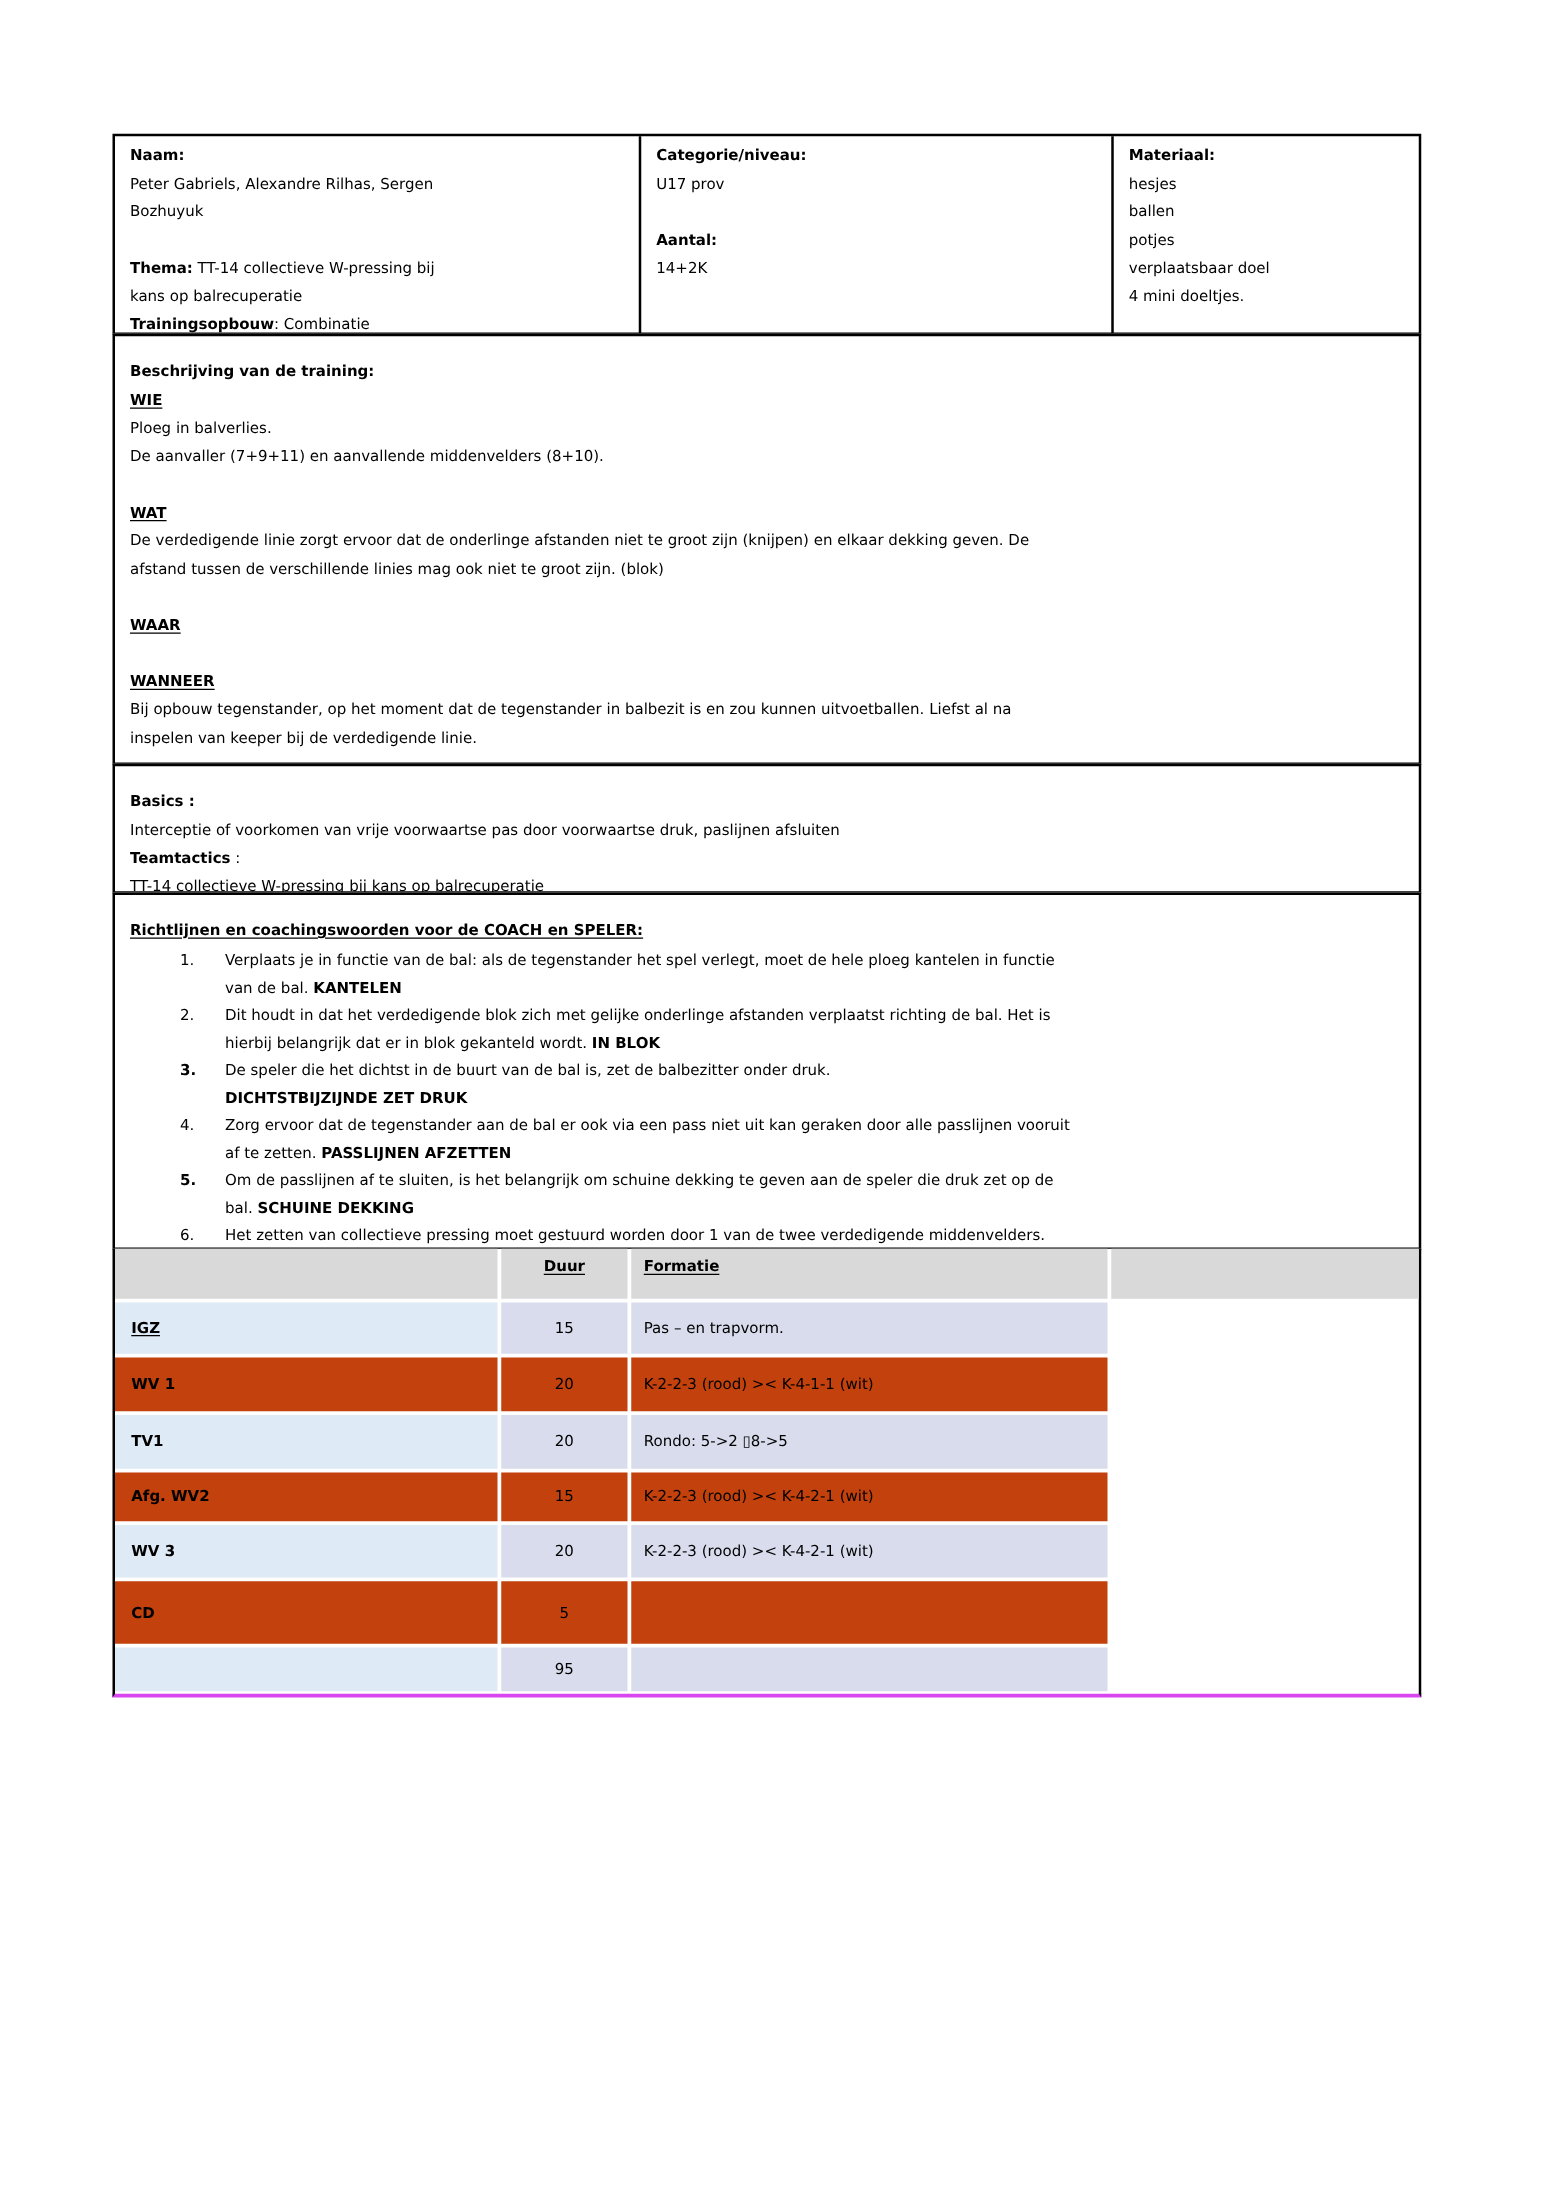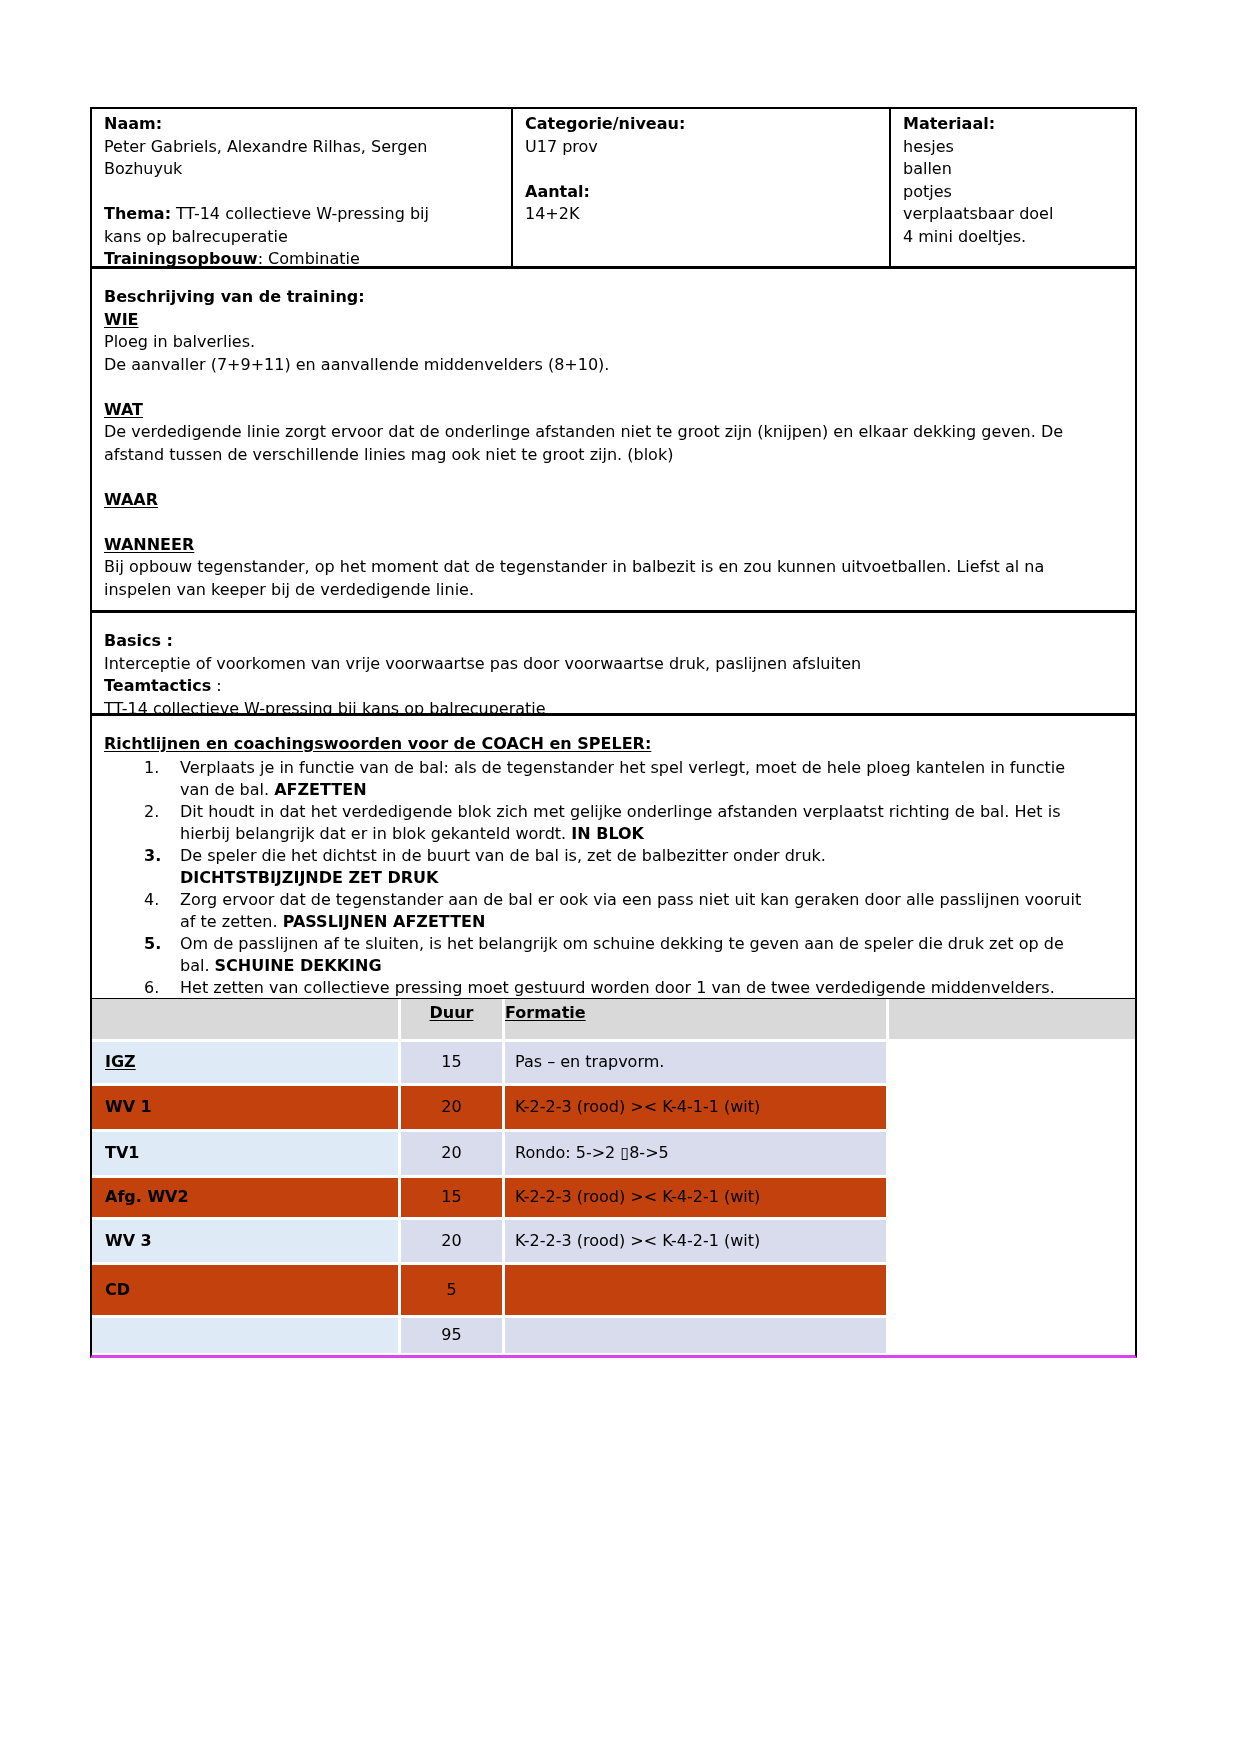--- a/index.html
+++ b/index.html
@@ -1,19 +1,19 @@
 <!DOCTYPE html>
 <html><head>
 <meta charset="utf-8">
 <style>
   * { margin:0; padding:0; box-sizing:border-box; }
   html,body { background:#ffffff; }
   .page {
     position:relative; width:1186px; height:1755px; background:#ffffff;
-    font-family:"DejaVu Sans", sans-serif; font-size:16px; color:#000;
+    font-family:"DejaVu Sans", sans-serif; font-size:12px; color:#000;
     line-height:22.5px; overflow:hidden;
   }
   .content { position:absolute; left:90px; top:107px; width:1047px; }
   .pre { white-space:pre-line; }
   b, .b { font-weight:bold; }
   .u { text-decoration:underline; text-underline-offset:2px; }
 
   
   .info-table {
     position:absolute; top:0; left:0; width:1047px; height:161px;
@@ -44,21 +44,21 @@
     border:2px solid #000; border-top:none; border-bottom:3px solid #d946ef;
     background:#fff;
     display:grid;
     grid-template-columns:306px 101px 381px 1fr;
     grid-template-rows:40px 41px 43px 43px 39px 42px 50px 35px;
     gap:3px;
   }
   .cell { display:flex; align-items:center; }
   .cell.head { align-items:flex-start; padding-top:3px; background:#d9d9d9; }
   .cell.head.duur-h { justify-content:center; }
-  .cell.head.form-h { padding-left:0; }
+  .cell.head.form-h { padding-left:10px; }
   .cell.label { padding-left:13px; font-weight:bold; }
   .cell.duur  { justify-content:center; }
   .cell.form  { padding-left:10px; }
   .bg-lightblue { background:#deeaf6; }
   .bg-lavender  { background:#d9dcec; }
   .bg-blue      { background:#c2410c; }
 </style>
 </head>
 <body>
 
@@ -120,21 +120,21 @@
       <div><b>Teamtactics</b><span> :</span></div>
       <div>TT-14 collectieve W-pressing bij kans op balrecuperatie</div>
     </div>
 
     <div class="box box-richtlijnen">
       <div class="b u">Richtlijnen en coachingswoorden voor de COACH en SPELER:</div>
       <div class="r-list">
         <div class="r-item">
           <span class="r-num">1.</span>
           <span class="r-text pre"><span>Verplaats je in functie van de bal: als de tegenstander het spel verlegt, moet de hele ploeg kantelen in functie
-van de bal. </span><b>AFZETTEN</b></span>
+van de bal. </span><b>KANTELEN</b></span>
         </div>
         <div class="r-item">
           <span class="r-num">2.</span>
           <span class="r-text pre"><span>Dit houdt in dat het verdedigende blok zich met gelijke onderlinge afstanden verplaatst richting de bal. Het is
 hierbij belangrijk dat er in blok gekanteld wordt. </span><b>IN BLOK</b></span>
         </div>
         <div class="r-item">
           <span class="r-num b">3.</span>
           <span class="r-text pre"><span>De speler die het dichtst in de buurt van de bal is, zet de balbezitter onder druk.
 </span><b>DICHTSTBIJZIJNDE ZET DRUK</b></span>

